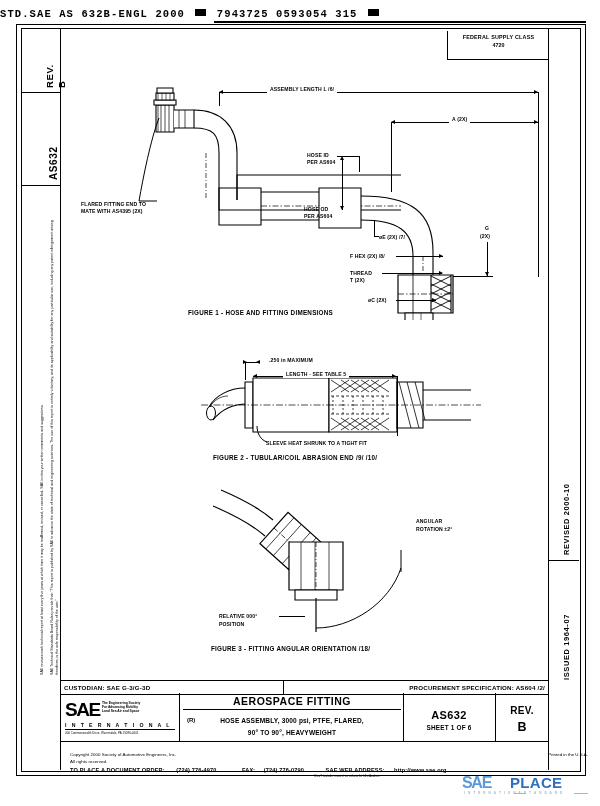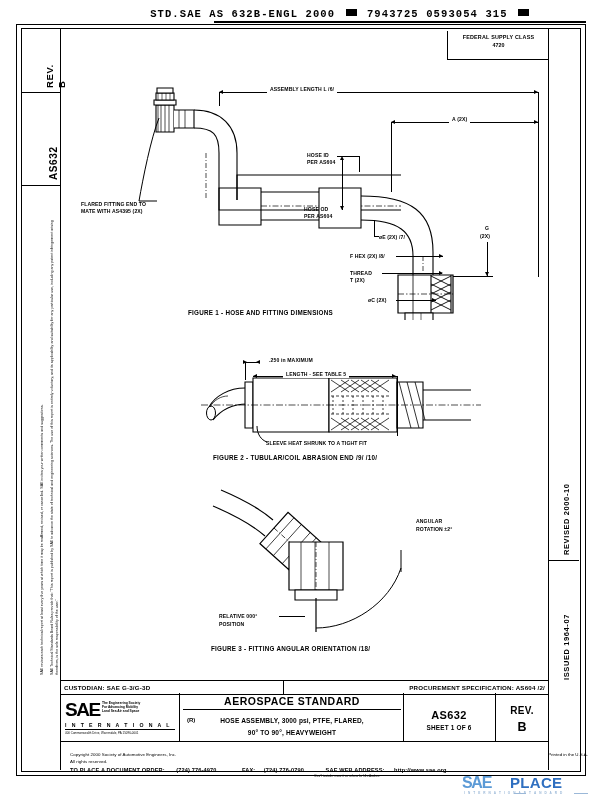--- a/index.html
+++ b/index.html
@@ -1,21 +1,21 @@
 <!DOCTYPE html>
 <html><head>
 <meta charset="utf-8">
 <style>
   html,body{margin:0;padding:0;background:#ffffff;}
   body{width:600px;height:806px;position:relative;overflow:hidden;
        font-family:"Liberation Sans",sans-serif;color:#000;}
   .vtxt{position:absolute;transform-origin:0 0;white-space:nowrap;}
 
   
-  #top-code{position:absolute;left:0;top:8px;width:532px;text-align:right;
+  #top-code{position:absolute;left:0;top:8px;width:532px;text-align:left;
             font-family:"Liberation Mono",monospace;font-size:10.5px;
             letter-spacing:1.1px;font-weight:bold;white-space:nowrap;}
   #top-code .blk{display:inline-block;width:11px;height:7px;background:#000;
                  vertical-align:1px;margin:0 3px;}
   #top-rule{position:absolute;left:214px;top:21px;width:372px;height:1.6px;background:#000;}
 
   
   #frame-outer{position:absolute;left:16px;top:24px;width:568px;height:750px;
                border:1.4px solid #000;}
   #frame-inner{position:absolute;left:21px;top:28px;width:558px;height:742px;
@@ -362,21 +362,21 @@
     <div class="tbv" style="left:342px;"></div>
     <div class="tbv" style="left:434px;"></div>
 
     <div id="sae-logo">
       <span class="big">SAE</span><span class="tag"><span>The Engineering Society</span><br><span>For Advancing Mobility</span><br><span>Land Sea Air and Space</span></span>
       <div class="intl">I N T E R N A T I O N A L</div>
       <div class="bar"></div>
       <div class="addr">400 Commonwealth Drive, Warrendale, PA 15096-0001</div>
     </div>
 
-    <div id="tb-aero">AEROSPACE STANDARD</div>
+    <div id="tb-aero">AEROSPACE FITTING</div>
     <div id="tb-aero-line"></div>
     <div id="tb-r">(R)</div>
     <div id="tb-desc">
       <span>HOSE ASSEMBLY, 3000 psi, PTFE, FLARED,</span><br>
       <span>90° TO 90°, HEAVYWEIGHT</span>
     </div>
 
     <div id="tb-num">AS632</div>
     <div id="tb-sheet">SHEET 1 OF 6</div>
     <div id="tb-revl">REV.</div>

